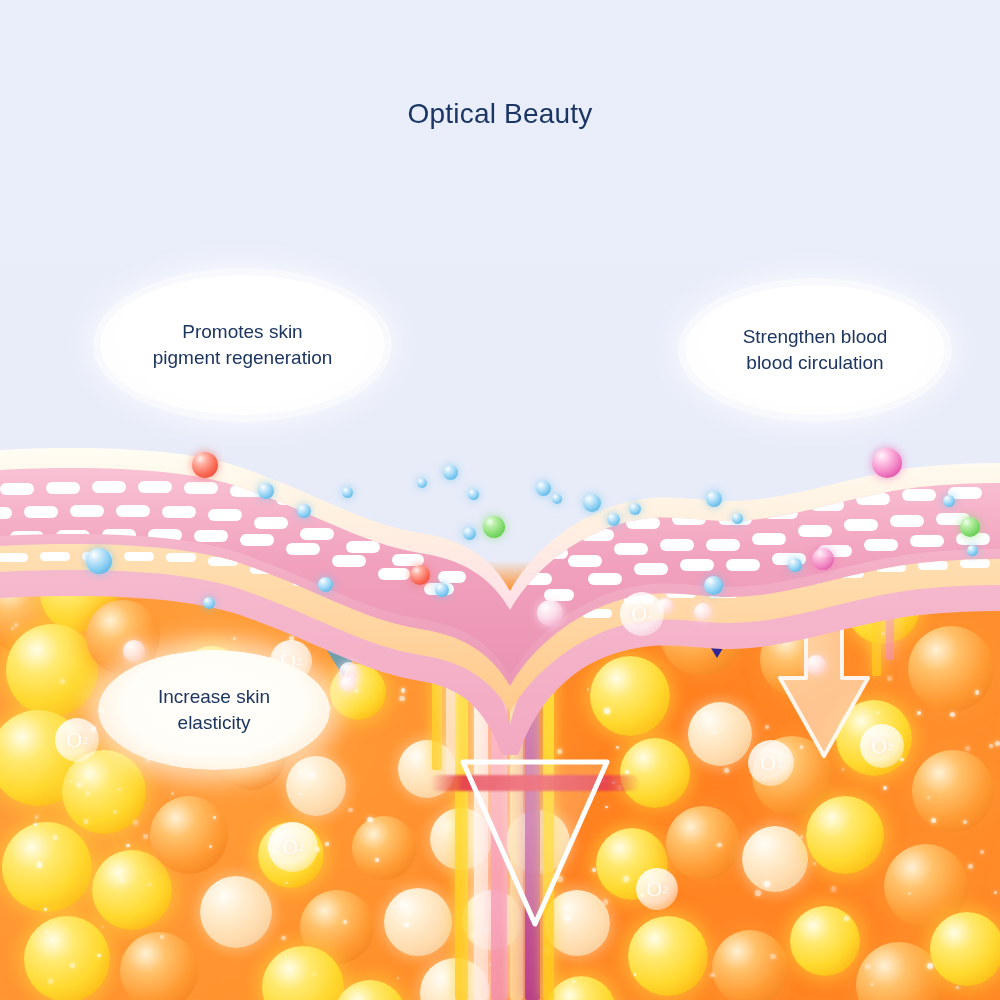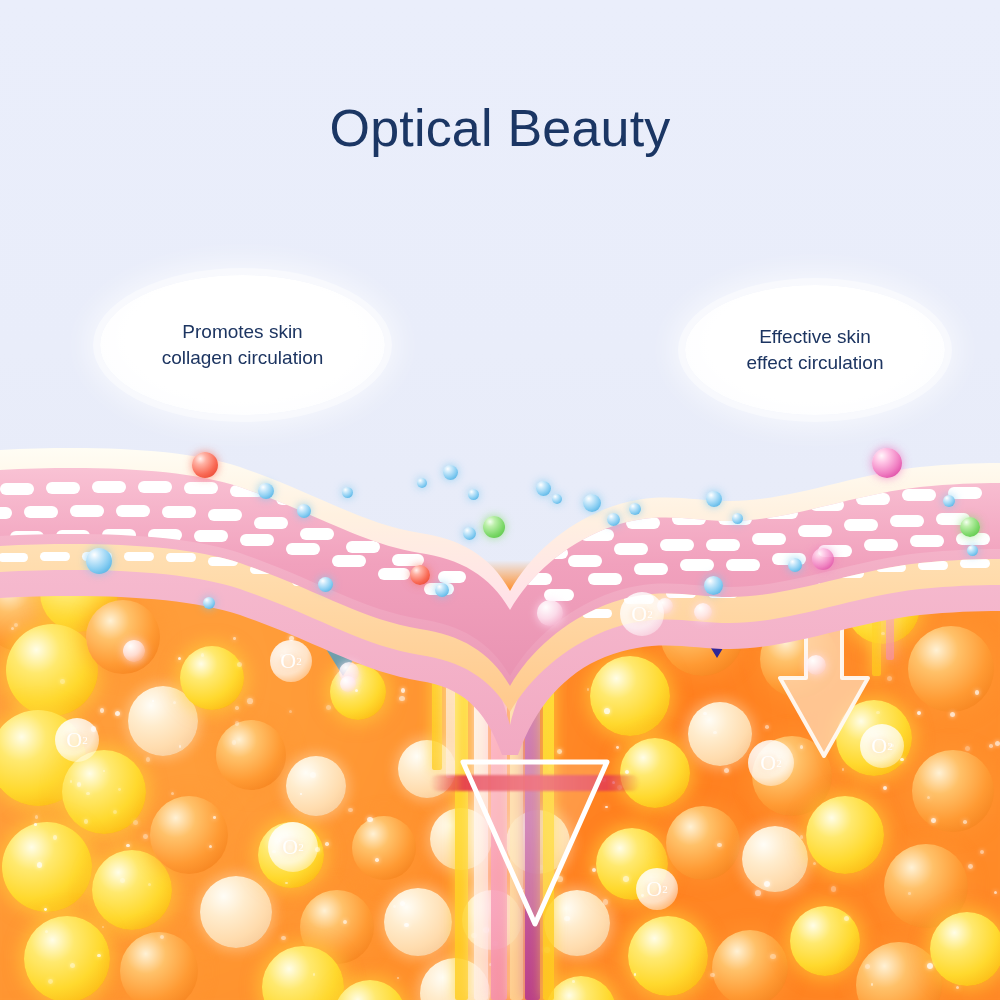--- a/index.html
+++ b/index.html
@@ -7,21 +7,21 @@
     width:1000px;height:1000px;overflow:hidden;
     font-family:"Liberation Sans",sans-serif;
     background:#e9edfa;
   }
   #stage{position:relative;width:1000px;height:1000px;overflow:hidden;
     background:linear-gradient(180deg,#eaeefb 0%,#e9edfa 35%,#e7ebf8 60%,#e6eaf7 100%);}
 
   
   #title{
     position:absolute;left:0;top:98px;width:1000px;text-align:center;
-    font-size:52px;font-weight:400;letter-spacing:.2px;color:#1b3664;
+    font-size:28px;font-weight:400;letter-spacing:.2px;color:#1b3664;
     font-family:"Liberation Sans",sans-serif;
   }
   #subtitle{
     position:absolute;left:0;top:168px;width:1000px;text-align:center;
     font-size:20px;font-weight:400;color:#243a63;
   }
 
   
   .callout{
     position:absolute;display:flex;align-items:center;justify-content:center;
@@ -675,28 +675,34 @@
       <sup>2</sup>
   </div>
   <div class="o2" style="left:636px;top:868px;width:42px;height:42px;">
     <span>O</span>
       <sup>2</sup>
   </div>
 
   <div id="c1" class="callout light">
     <span class="ct">
       <span>Promotes skin</span><br>
-      <span>collagen circulation</span>
+      <span>pigment regeneration</span>
     </span>
   </div>
 
   <div id="c2" class="callout light">
     <span class="ct">
-      <span>Effective skin</span><br>
-      <span>effect circulation</span>
+      <span>Strengthen blood</span><br>
+      <span>blood circulation</span>
     </span>
   </div>
 
+  <div id="c3" class="callout warm">
+    <span class="ct">
+      <span>Increase skin</span><br>
+      <span>elasticity</span>
+    </span>
+  </div>
 
 
   <div id="title">Optical Beauty</div>
 
 </div>
 
 </body></html>

